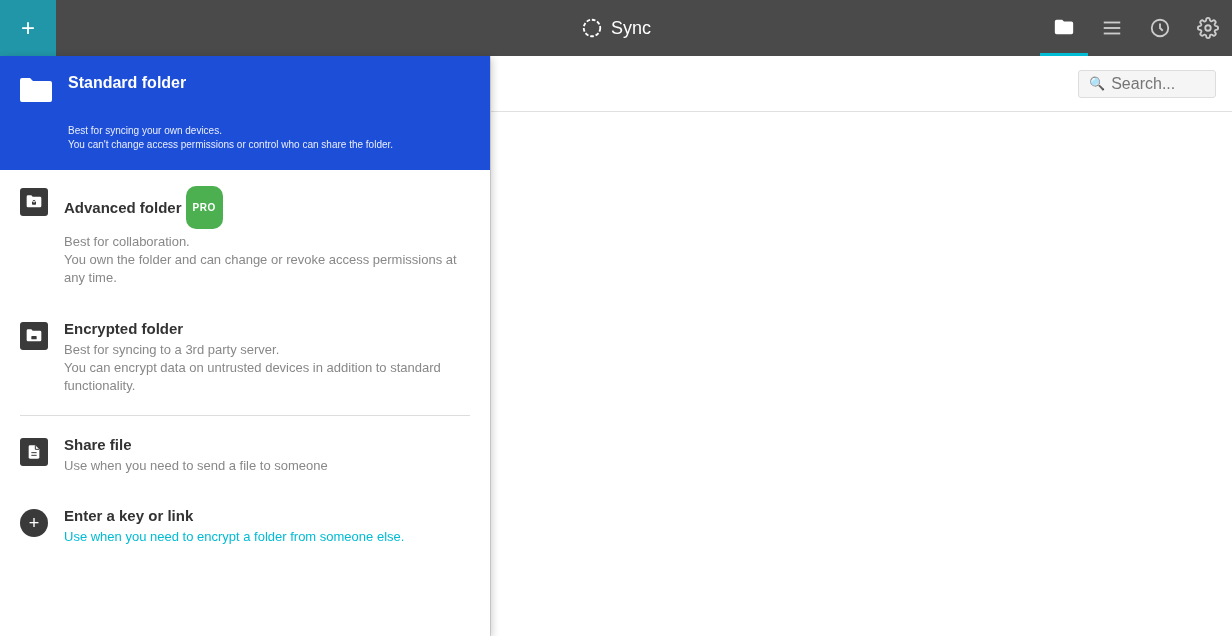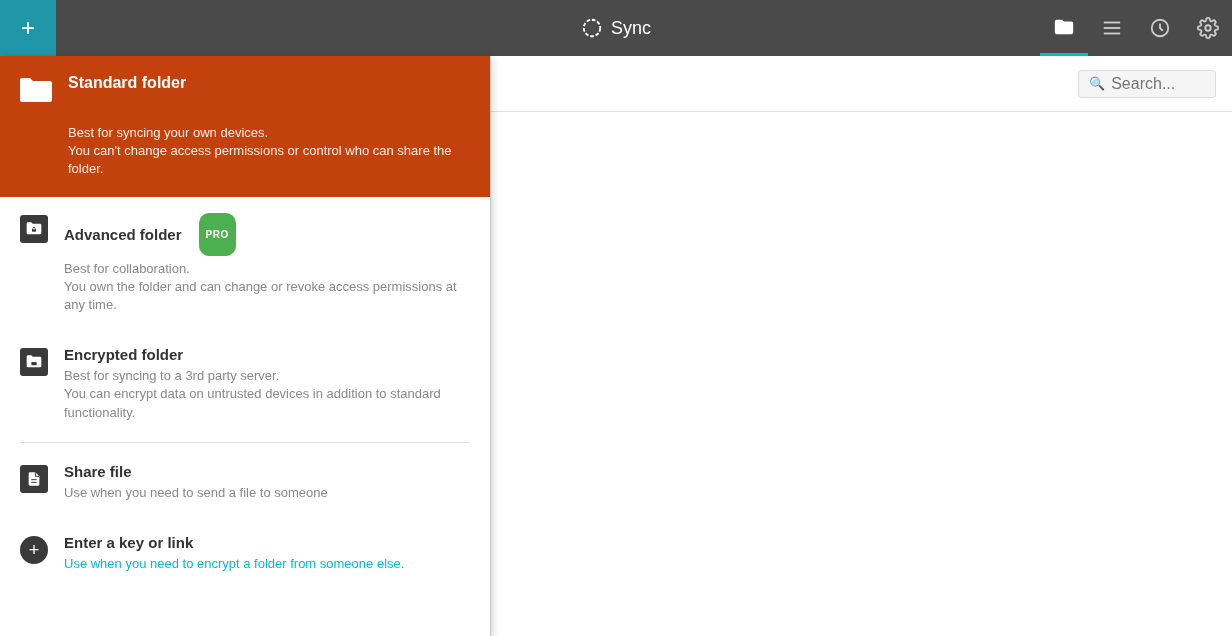--- a/index.html
+++ b/index.html
@@ -99,21 +99,21 @@
     .dropdown-panel {
       width: 490px;
       background: white;
       box-shadow: 2px 2px 8px rgba(0,0,0,0.2);
       z-index: 10;
       flex-shrink: 0;
     }
 
     
     .menu-item-standard {
-      background: #c2410c;
+      background: #1d4ed8;
       padding: 18px 20px;
       display: flex;
       align-items: flex-start;
       gap: 16px;
       cursor: pointer;
       min-height: 90px;
     }
 
     .menu-item-standard .item-icon {
       flex-shrink: 0;
@@ -122,21 +122,21 @@
 
     .menu-item-standard .item-content .item-title {
       color: white;
       font-size: 16px;
       font-weight: 600;
       margin-bottom: 4px;
     }
 
     .menu-item-standard .item-content .item-desc {
       color: rgba(255,255,255,0.9);
-      font-size: 13px;
+      font-size: 10px;
       line-height: 1.4;
       margin-top: 32px;
     }
 
     
     .menu-item {
       padding: 16px 20px;
       display: flex;
       align-items: flex-start;
       gap: 16px;
@@ -149,21 +149,21 @@
       margin-top: 2px;
     }
 
     .menu-item .item-content .item-title {
       color: #333;
       font-size: 15px;
       font-weight: 600;
       margin-bottom: 4px;
       display: flex;
       align-items: center;
-      gap: 17px;
+      gap: 4px;
     }
 
     .menu-item .item-content .item-desc {
       color: #888;
       font-size: 13px;
       line-height: 1.4;
     }
 
     .pro-badge {
       background: #4caf50;

